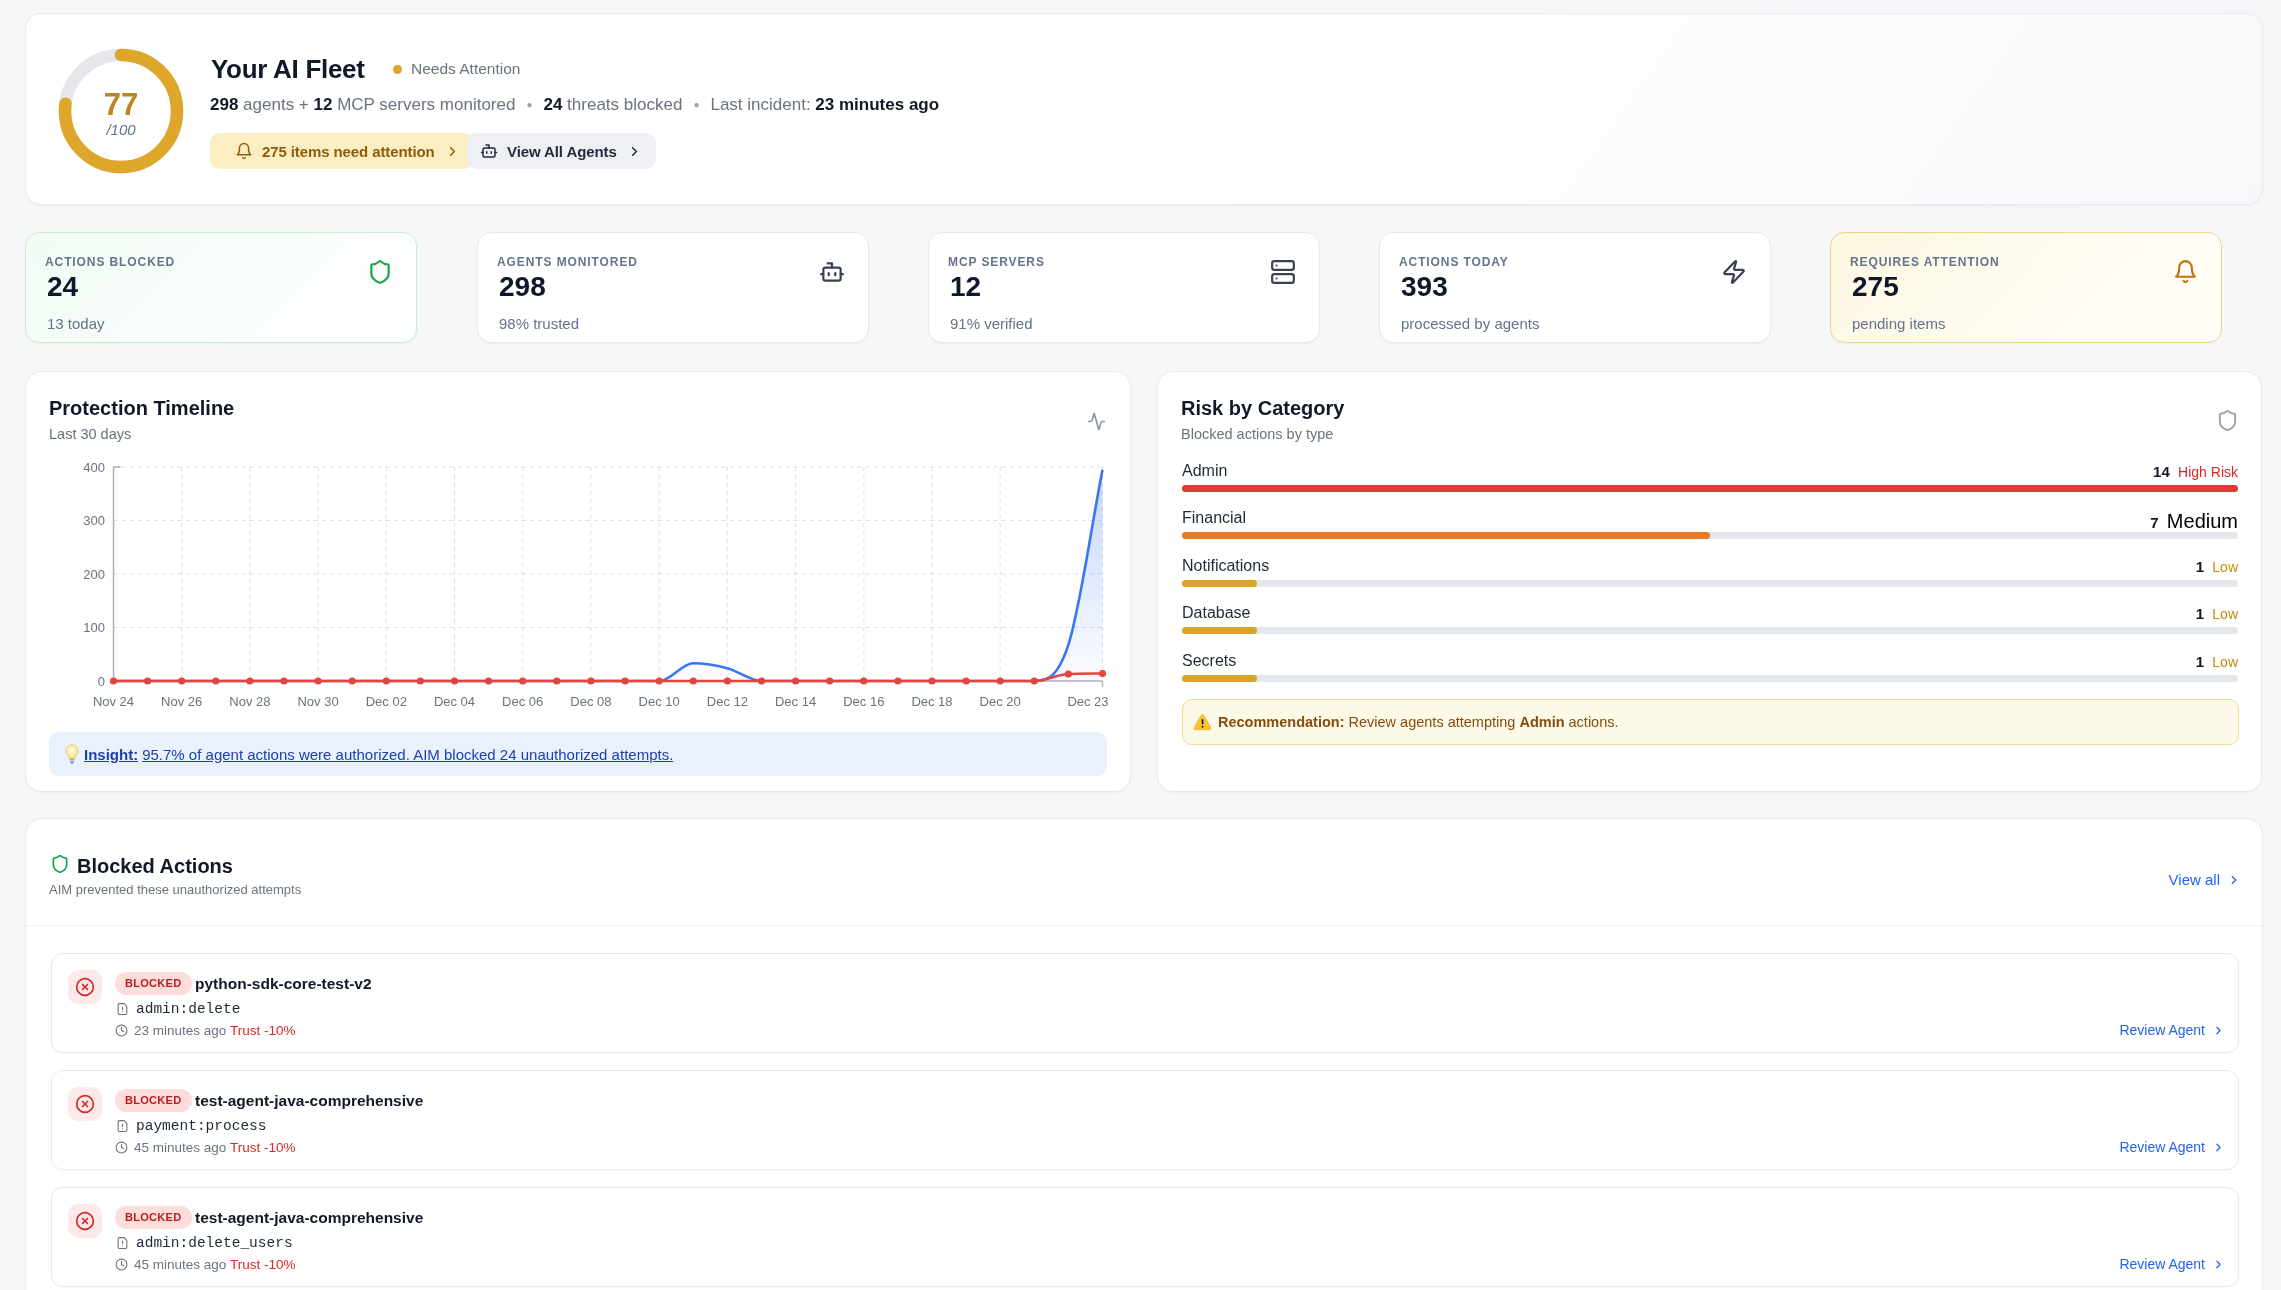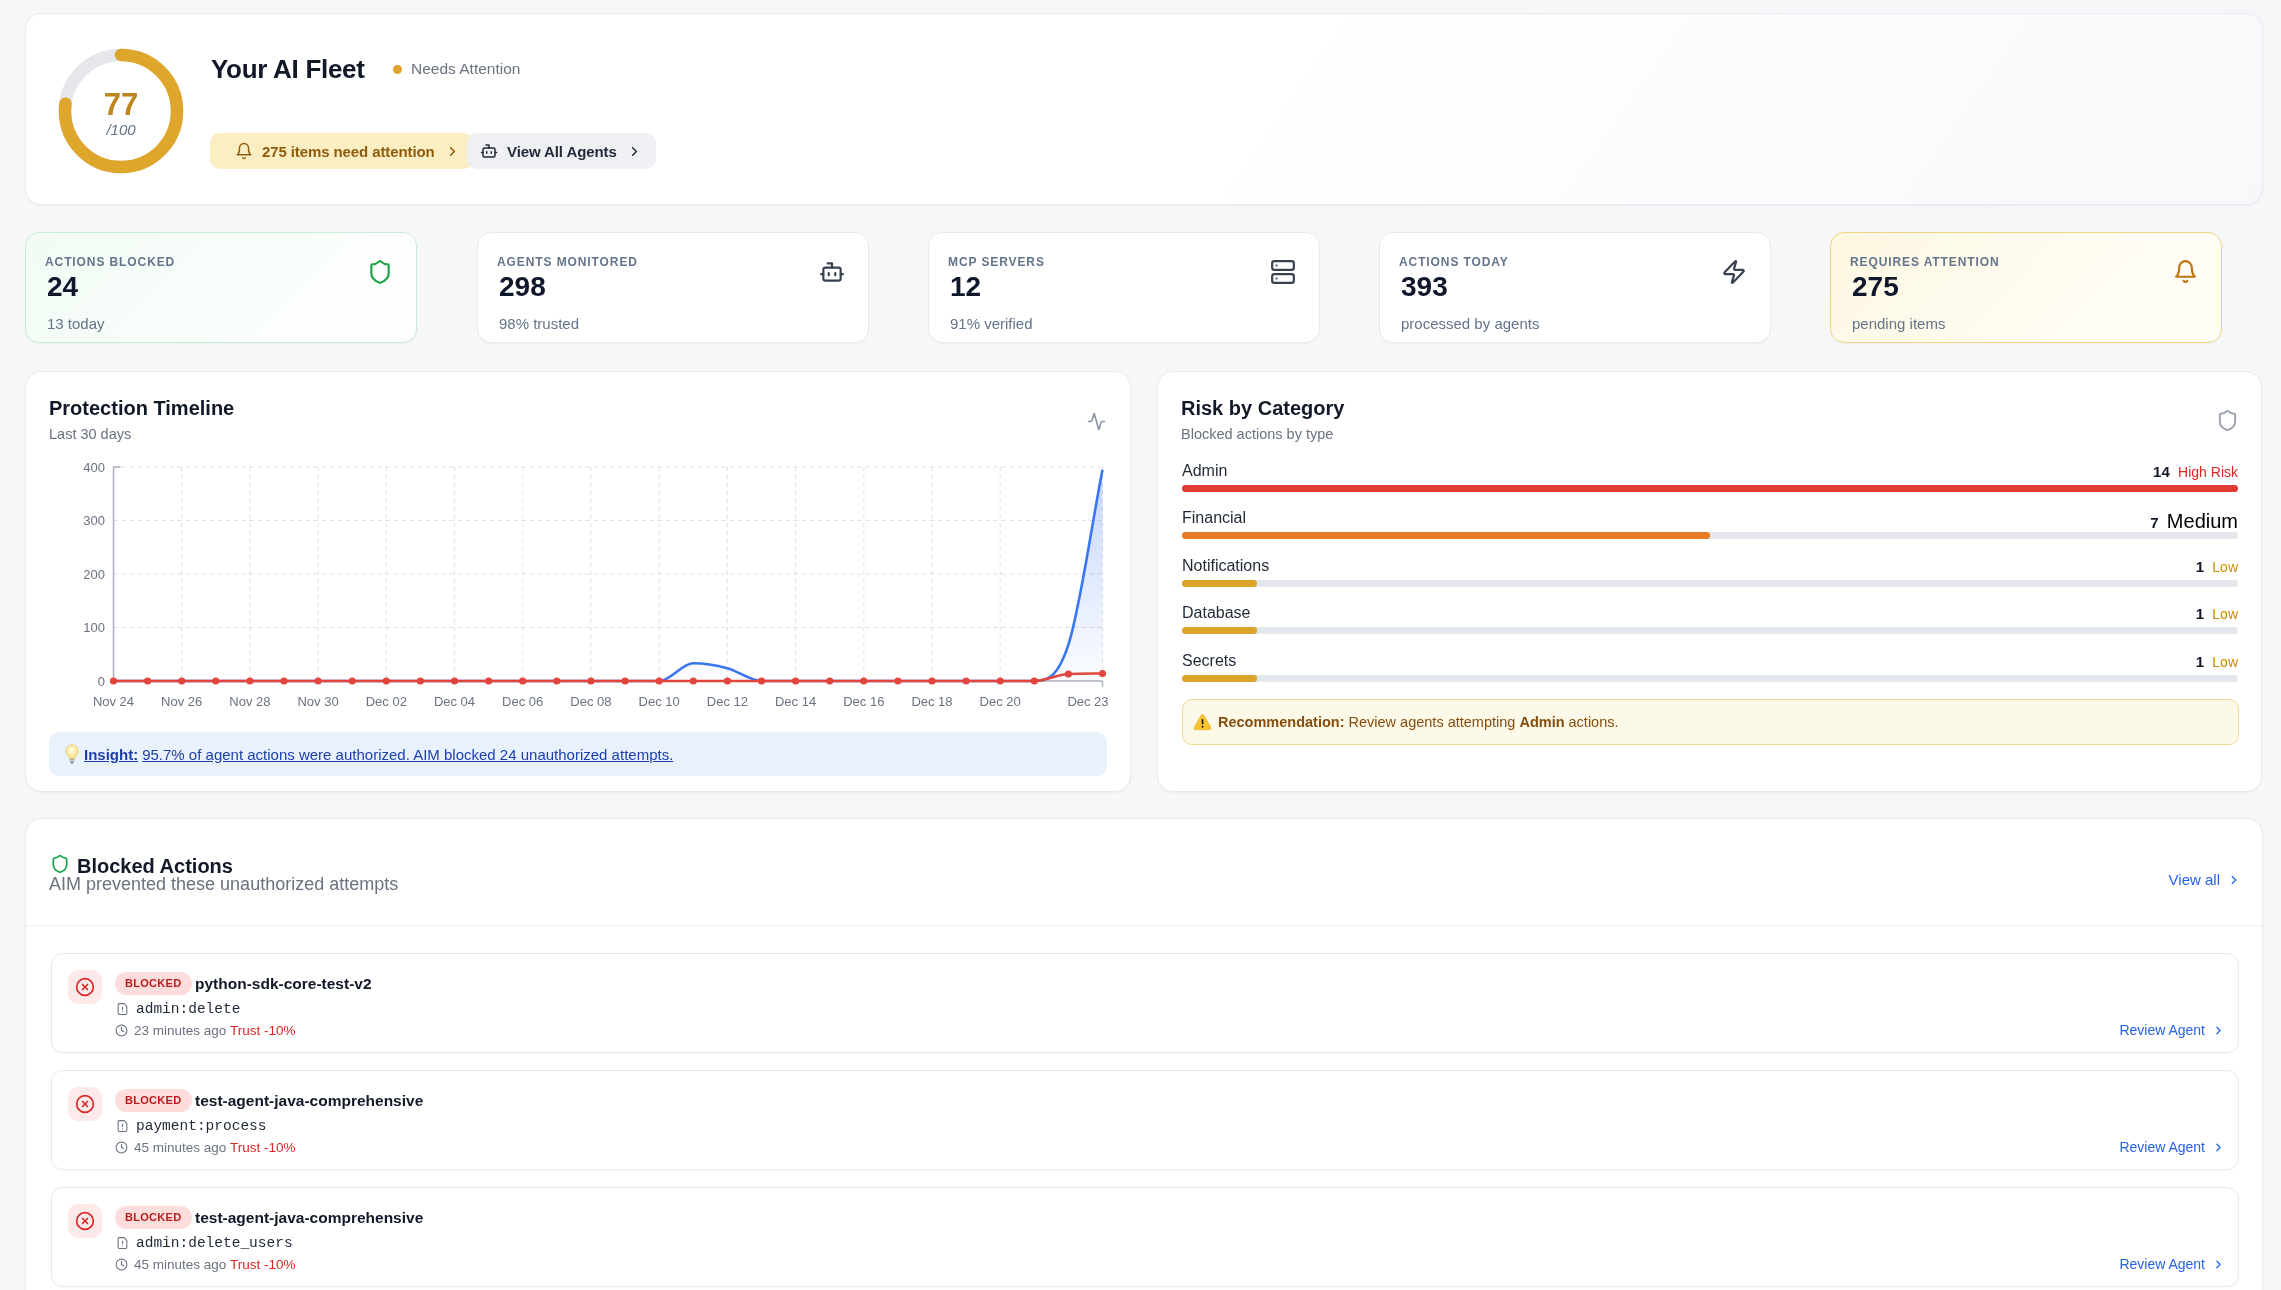--- a/index.html
+++ b/index.html
@@ -51,21 +51,21 @@
 .rrow .rval { position:absolute; right:0; top:2px; font-size:15px; }
 .rrow .rval b { color:#111827; }
 .rtrack { position:absolute; left:0; top:24px; width:1056px; height:7px; border-radius:4px; background:#e4e7ec; }
 .rfill { position:absolute; left:0; top:0; height:7px; border-radius:4px; }
 #reco { position:absolute; left:24px; top:327px; width:1057px; height:46px; background:#fdf9e8; border:1px solid #eed98f; border-radius:10px; display:flex; align-items:center; padding-left:10px; font-size:14.5px; color:#854d0e; }
 #reco svg { margin-right:6px; }
 
 #blocked { left:25px; top:818px; width:2238px; height:560px; }
 #blocked .bhead { position:absolute; left:0; top:0; width:100%; height:107px; border-bottom:1px solid #eceef2; }
 #blocked .btitle { position:absolute; left:51px; top:36px; font-size:20px; font-weight:bold; color:#111827; }
-#blocked .bsub { position:absolute; left:23px; top:55px; font-size:18px; color:#6b7280; }
+#blocked .bsub { position:absolute; left:23px; top:63px; font-size:13px; color:#6b7280; }
 #blocked .bshield { position:absolute; left:24px; top:35px; }
 #viewall { position:absolute; right:21px; top:52px; font-size:15px; color:#2563eb; display:flex; align-items:center; }
 .brow { position:absolute; left:25px; width:2188px; height:100px; background:#fff; border:1px solid #e7e9ee; border-radius:12px; box-shadow:0 1px 2px rgba(16,24,40,.03); }
 .brow .xic { position:absolute; left:16px; top:16px; width:34px; height:34px; border-radius:10px; background:#fce9e9; display:flex; align-items:center; justify-content:center; }
 .pill { position:absolute; left:63px; top:18px; height:23px; padding:0 10px; border-radius:12px; background:#fddcdc; color:#b91c1c; font-size:11px; font-weight:bold; letter-spacing:0.3px; line-height:23px; }
 .brow .aname { position:absolute; left:143px; top:21px; font-size:15.5px; font-weight:bold; color:#111827; }
 .brow .action { position:absolute; left:84px; top:47px; font-family:"Liberation Mono",monospace; font-size:14.5px; color:#1f2937; }
 .brow .fic { position:absolute; left:64px; top:48px; }
 .brow .meta { position:absolute; left:63px; top:69px; font-size:13.5px; color:#6b7280; display:flex; align-items:center; }
 .brow .meta svg { margin-right:6px; }
@@ -81,20 +81,21 @@
     <svg width="126" height="126" viewBox="0 0 126 126">
       <circle cx="63" cy="63" r="56" fill="none" stroke="#e5e7eb" stroke-width="12.5"></circle>
       <circle cx="63" cy="63" r="56" fill="none" stroke="#dfa62c" stroke-width="12.5" stroke-dasharray="270.9 351.9" stroke-linecap="round" transform="rotate(-90 63 63)"></circle>
     </svg>
     <div class="num">77</div>
     <div class="den">/100</div>
   </div>
   <div class="title">Your AI Fleet</div>
   <div class="statusdot"></div>
   <div class="status">Needs Attention</div>
+  <div class="sub"><b>298</b> agents + <b>12</b> MCP servers monitored<span class="sep">●</span><b>24</b> threats blocked<span class="sep">●</span>Last incident: <b>23 minutes ago</b></div>
   <div class="btn" id="btn1">
     <svg width="18" height="18" viewBox="0 0 24 24" fill="none" stroke="#8f5c0c" stroke-width="2" stroke-linecap="round" stroke-linejoin="round">
         <path d="M6 8a6 6 0 0 1 12 0c0 7 3 9 3 9H3s3-2 3-9"></path>
         <path d="M10.3 21a1.94 1.94 0 0 0 3.4 0"></path>
       </svg>
     275 items need attention
     <svg class="chev" width="15" height="15" viewBox="0 0 24 24" fill="none" stroke="#8f5c0c" stroke-width="2.4" stroke-linecap="round" stroke-linejoin="round">
         <path d="m9 18 6-6-6-6"></path>
       </svg>
   </div>

